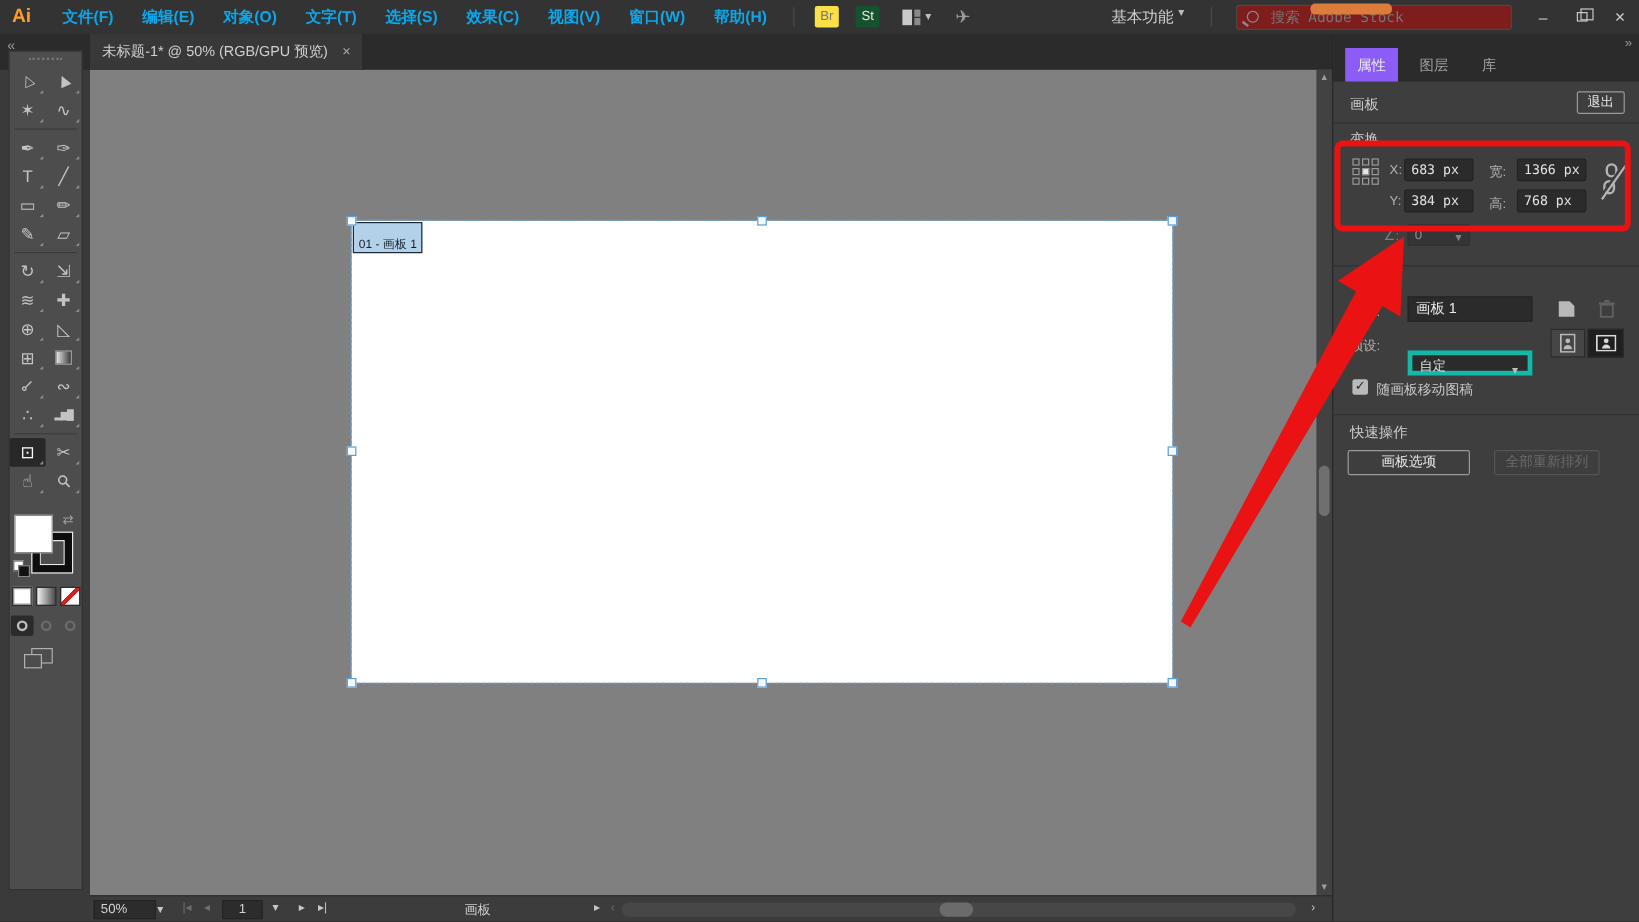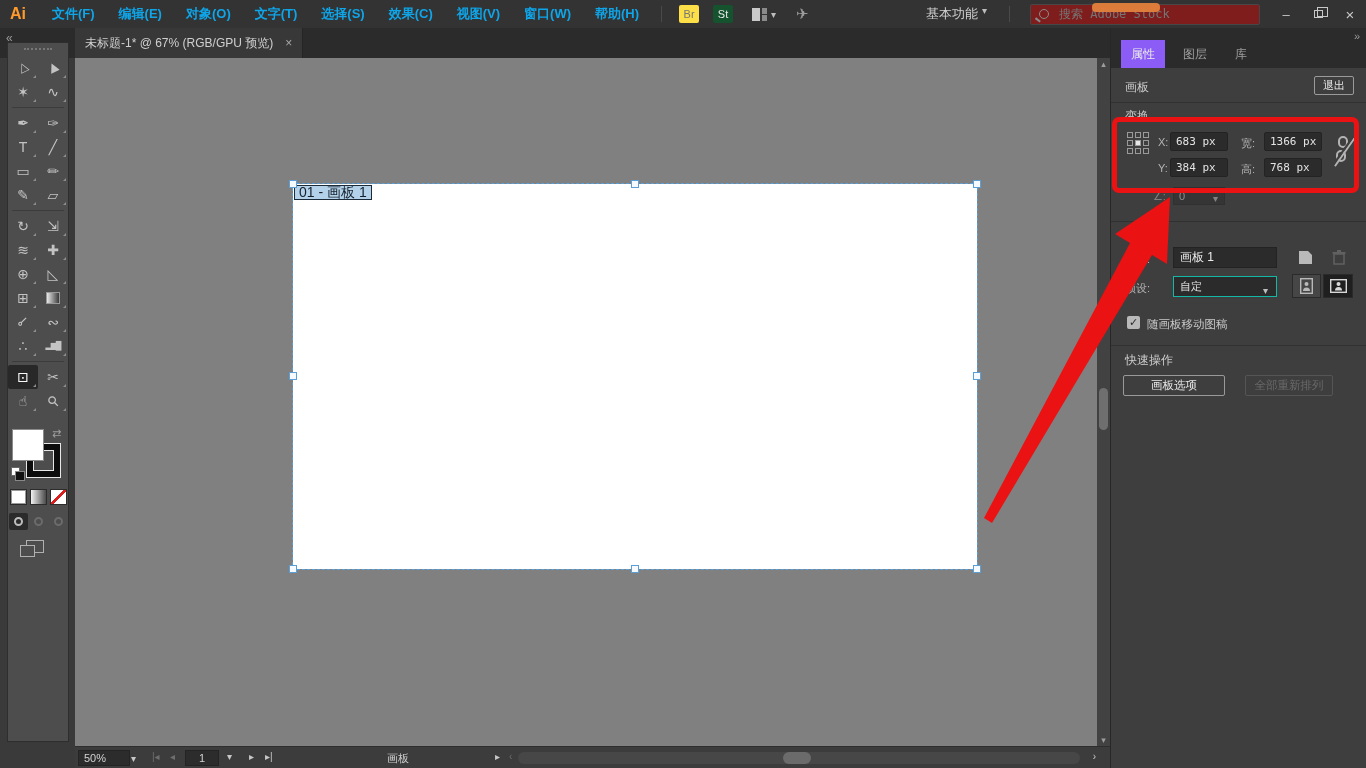--- a/index.html
+++ b/index.html
@@ -87,22 +87,22 @@
   .modecircle{width:9px;height:9px;border:2px solid #bdbdbd;border-radius:50%;}
   .modebtn.dim .modecircle{border-color:#6b6b6b;}
   #screen-mode-icon{position:absolute;left:18px;top:497px;width:18px;height:13px;border:1px solid #b0b0b0;}
   #screen-mode-icon::after{content:"";position:absolute;left:-7px;top:4px;width:13px;height:10px;
         border:1px solid #b0b0b0;background:#4d4d4d;}
 
   
   #canvas{position:absolute;left:75px;top:58px;width:1035px;height:688px;background:#808080;overflow:hidden;}
   #artboard{position:absolute;left:218px;top:126px;width:684px;height:385px;background:#ffffff;
             outline:1px dashed var(--accent);}
-  #artboard-label{position:absolute;left:219px;top:127px;height:15px;padding:0 4px;background:#b3d2ea;
-                  border:1px solid #1d2b38;color:#15202b;font-size:14px;line-height:13px;z-index:2;}
+  #artboard-label{position:absolute;left:219px;top:127px;height:15px;padding:12px 4px;background:#b3d2ea;
+                  border:1px solid #1d2b38;color:#15202b;font-size:10px;line-height:13px;z-index:2;}
   .handle{position:absolute;width:8px;height:8px;background:#f5fafe;border:1px solid var(--accent);z-index:3;}
   #v-scroll{position:absolute;right:0;top:0;width:13px;height:688px;background:#424242;}
   #v-scroll .arr{position:absolute;left:0;width:13px;text-align:center;color:#9d9d9d;font-size:9px;}
   #v-thumb{position:absolute;left:2px;top:330px;width:9px;height:42px;background:#6f6f6f;border-radius:5px;}
 
   
   #statusbar{position:absolute;left:75px;top:746px;width:1035px;height:22px;background:#3c3c3c;
              border-top:1px solid #2e2e2e;font-size:11px;color:#c8c8c8;}
   .sb-box{position:absolute;top:3px;height:16px;background:#2c2c2c;border:1px solid #242424;
           color:#d2d2d2;padding:0 5px;line-height:14px;font-size:11px;}
@@ -139,22 +139,22 @@
   #link-icon .r2{top:14px;left:1px;}
   #link-icon::after{content:"";position:absolute;left:7px;top:-2px;width:2px;height:34px;background:#3e3e3e;
         box-shadow:2px 0 0 #b3b3b3;transform:rotate(35deg);}
   #angle-row{opacity:.55;}
   #angle-box{position:absolute;left:62px;top:159px;width:52px;height:18px;background:#2f2f2f;border:1px solid #262626;
              color:#cfcfcf;font-size:11px;padding:0 5px;line-height:16px;}
   #angle-box .chev{position:absolute;right:2px;top:3px;}
   #name-input{position:absolute;left:62px;top:219px;width:104px;height:21px;background:#2b2b2b;
               border:1px solid #232323;color:#ececec;font-size:12px;padding:0 6px;}
   .svgicon{position:absolute;}
-  #preset-select{position:absolute;left:62px;top:248px;width:104px;height:21px;background:#2b2b2b;
-                 border:1px solid #14b8a6;color:#e3e3e3;font-size:11px;line-height:19px;padding:0 6px;}
+  #preset-select{position:absolute;left:62px;top:264px;width:104px;height:21px;background:#2b2b2b;
+                 border:4px solid #14b8a6;color:#e3e3e3;font-size:11px;line-height:19px;padding:0 6px;}
   #preset-select .chev{position:absolute;right:4px;top:4px;}
   .orient-btn{position:absolute;top:246px;width:29px;height:24px;border:1px solid #2a2a2a;background:#464646;
               display:flex;align-items:center;justify-content:center;}
   .orient-btn.selected{background:#1f1f1f;}
   #checkbox{position:absolute;left:16px;top:288px;width:13px;height:13px;background:#b9b9b9;border-radius:2px;
             color:#2b2b2b;font-size:11px;line-height:13px;text-align:center;font-weight:bold;}
   #checkbox-label{position:absolute;left:36px;top:289px;color:#c9c9c9;font-size:11.5px;}
   .qbtn{position:absolute;top:347px;height:21px;border:1px solid #999999;border-radius:2px;background:transparent;
         color:#e8e8e8;font-size:11.5px;text-align:center;line-height:19px;}
   #qbtn-options{left:12px;width:102px;}
@@ -194,21 +194,21 @@
           <span id="restore-icon" data-name="restore-icon"></span>
         </span>
       <span class="win-btn" id="close-btn" data-name="close-button">×</span>
     </div>
   </div>
   <div id="search-highlight" data-name="orange-highlight-annotation"></div>
 
   <div id="tabstrip" data-name="document-tab-strip">
     <span id="collapse-left" data-name="collapse-panel-icon">«</span>
     <div id="doc-tab" data-name="document-tab">
-      <span data-name="document-tab-title">未标题-1* @ 67% (RGB/GPU 预览)</span>
+      <span data-name="document-tab-title">未标题-1* @ 50% (RGB/GPU 预览)</span>
       <span class="close" data-name="close-tab-icon">×</span>
     </div>
   </div>
 
   <div id="tool-dock" data-name="toolbar-dock"></div>
   <div id="tool-dock-bottom" data-name="toolbar-dock"></div>
   <div id="toolbar" data-name="tools-panel">
     <div id="drag-dots" data-name="panel-drag-handle"></div>
     <div id="tools" data-name="tool-grid">
         <div class="tool" data-name="tool-selection-tool">

